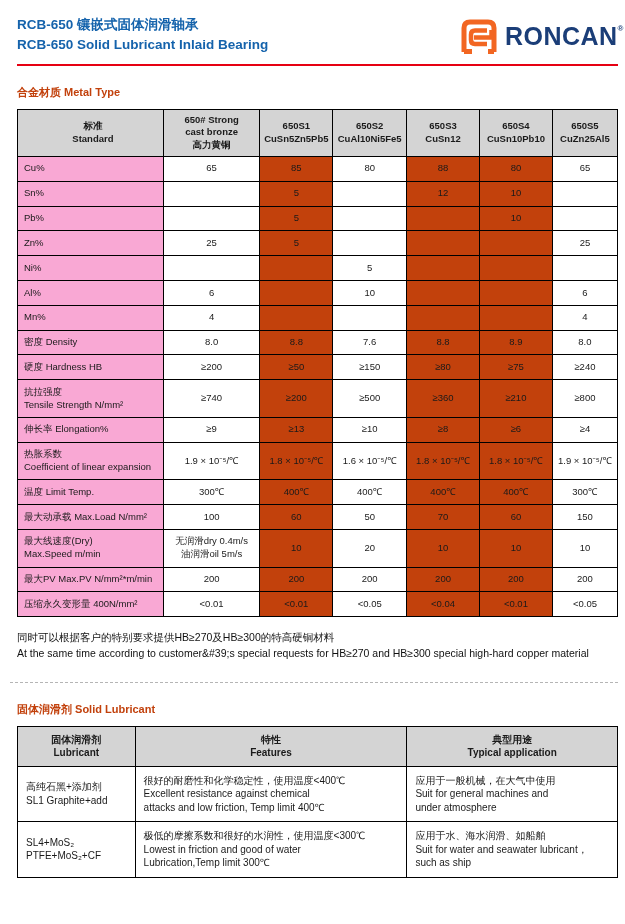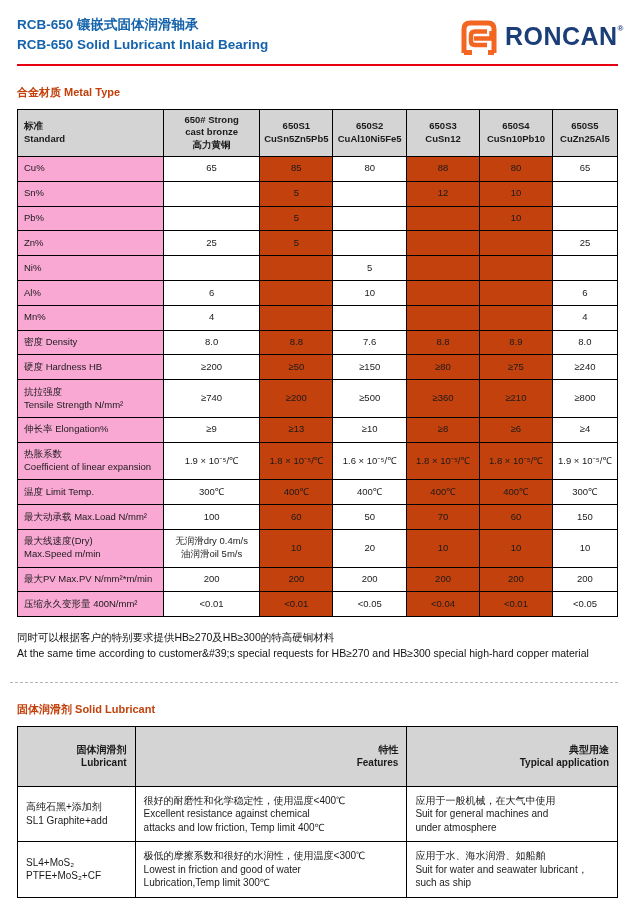--- a/index.html
+++ b/index.html
@@ -5,60 +5,60 @@
   * { box-sizing: border-box; margin: 0; padding: 0; }
   html, body { background: #ffffff; }
   body {
     width: 625px; height: 924px; overflow: hidden;
     font-family: "Liberation Sans", sans-serif;
     color: #1a1a1a;
   }
   .page { width: 601px; margin-left: 17px; padding-top: 15px; }
 
   
-  .page-header { display: flex; justify-content: space-between; align-items: flex-end; }
+  .page-header { display: flex; justify-content: space-between; align-items: center; }
   .brand-titles { line-height: 1.5; }
   .brand-titles div { font-size: 13.5px; font-weight: bold; color: #1563ac; }
   .logo { display: flex; align-items: center; margin-top: 2px; margin-right: -6px; }
   .logo svg { display: block; }
   .logo-word { font-size: 25px; font-weight: bold; color: #1b3e78; letter-spacing: 0.5px; margin-left: 5px; }
   .logo-reg { font-size: 8px; color: #1b3e78; vertical-align: 14px; font-weight: bold; }
   .red-rule { height: 2px; background: #e60012; margin-top: 8px; }
 
   
   .section-heading { font-size: 11px; font-weight: bold; color: #c2410c; margin-top: 19px; margin-bottom: 9px; }
 
   
   table { border-collapse: collapse; width: 100%; table-layout: fixed; }
   th, td { border: 1px solid #000; vertical-align: middle; white-space: pre-line; line-height: 1.35; }
   table { border: 1.5px solid #000; }
   th { background: #d4d4d4; font-weight: bold; }
 
   
   #metal-table th { font-size: 9.5px; text-align: center; padding: 4px 1px; }
-  #metal-table th.c0 { text-align: left; padding-left: 6px; }
+  #metal-table th.c0 { text-align: center; padding-left: 6px; }
   #metal-table td { font-size: 9.5px; padding: 5.5px 2px; }
   #metal-table td.rowlabel { background: #f9a8d4; text-align: left; padding-left: 6px; padding-right: 3px; }
   #metal-table td.val { text-align: center; }
   #metal-table td.g { background: #c2410c; }
   #metal-table col.c0 { width: 24.3%; }
   #metal-table col.c1 { width: 16.1%; }
   #metal-table col.c2 { width: 12.15%; }
   #metal-table col.c3 { width: 12.3%; }
   #metal-table col.c4 { width: 12.15%; }
   #metal-table col.c5 { width: 12.15%; }
   #metal-table col.c6 { width: 10.85%; }
 
   .notes { margin-top: 12px; font-size: 10.5px; line-height: 1.55; color: #111; }
 
   .dashed-sep { border: 0; border-top: 1px dashed #b5b5b5; margin-top: 20px; margin-left: -7px; width: 608px; }
 
   
   #lube-table { margin-top: 2px; }
-  #lube-table th { font-size: 10px; text-align: right; padding: 16px 8px; }
+  #lube-table th { font-size: 10px; text-align: center; padding: 6px 8px; }
   #lube-table td { font-size: 10px; padding: 7px 8px; background: #fff; }
   #lube-table col.l0 { width: 19.6%; }
   #lube-table col.l1 { width: 45.3%; }
   #lube-table col.l2 { width: 35.1%; }
 </style>
 </head>
 <body>
 
 <div class="page">
 

